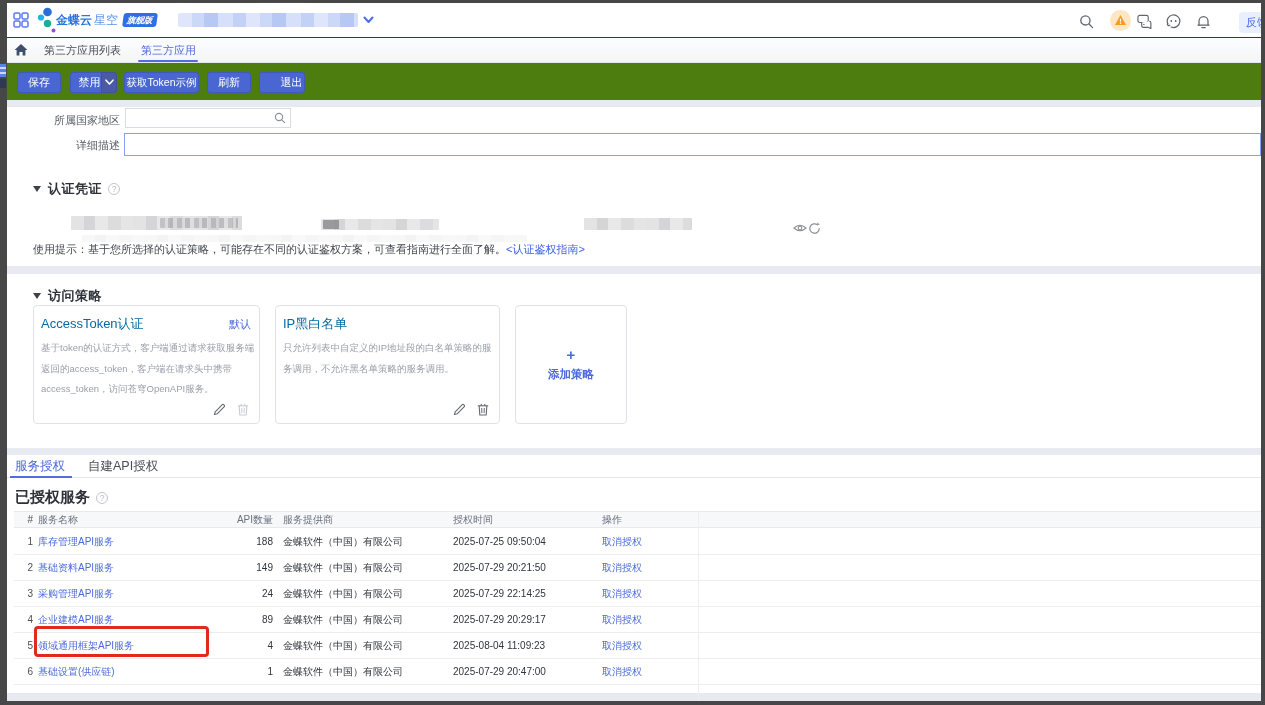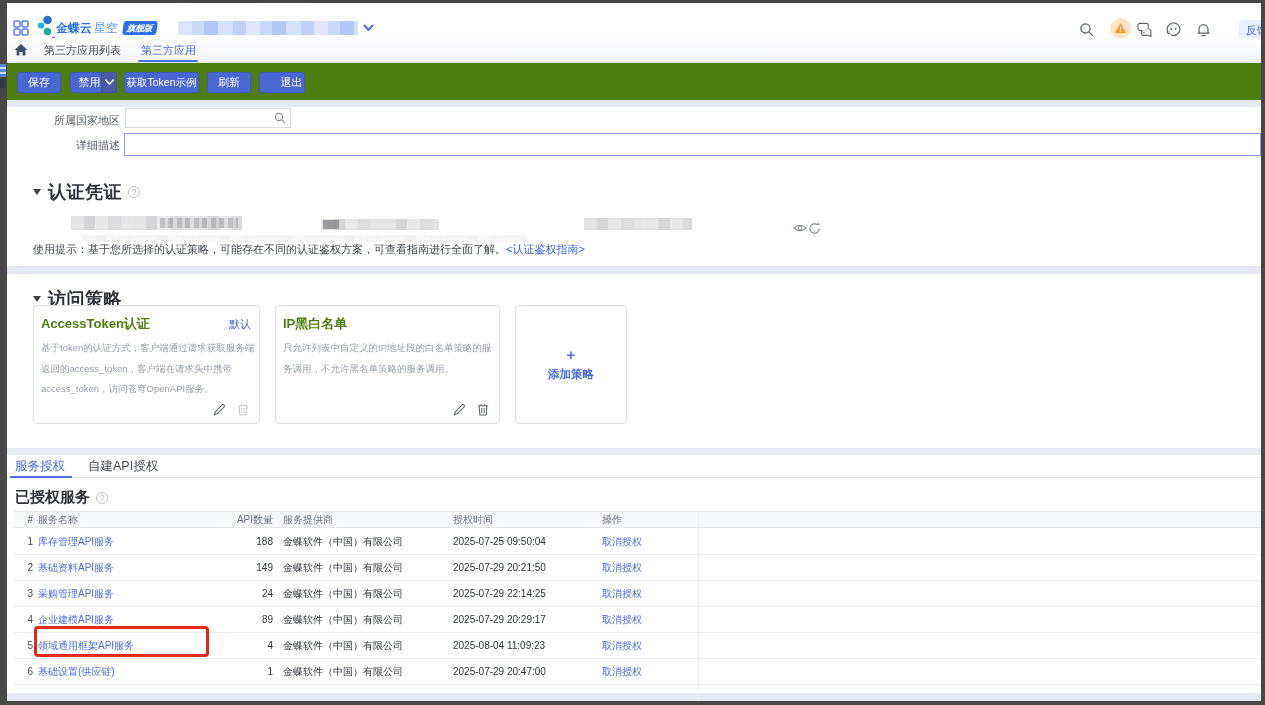--- a/index.html
+++ b/index.html
@@ -10,21 +10,21 @@
   .smudge1 { left:176px; width:10px; }
   .smudge2 { left:258px; width:48px; }
   .left-fragment { position:absolute; left:0; top:64px; width:6px; height:24px; }
   .left-fragment .frag-a { position:absolute; top:0; left:0; width:6px; height:13px;
      background:repeating-linear-gradient(180deg,#5b82e8 0 3px,#cfd9f5 3px 5px); }
   .left-fragment .frag-b { position:absolute; top:15px; left:0; width:6px; height:9px; background:#2e3a52; }
 
   .page { position:absolute; left:7px; top:3px; width:1254px; height:698px; background:#fff; overflow:hidden; }
 
   
-  .topbar { position:absolute; left:0; top:8px; width:100%; height:35px; background:#fff; border-bottom:6px solid #4c1d95; }
+  .topbar { position:absolute; left:0; top:0; width:100%; height:35px; background:#fff; border-bottom:1px solid #4c1d95; }
   .grid-icon { position:absolute; left:6px; top:9px; width:16px; height:16px; }
   .logo-dots { position:absolute; left:28px; top:2px; width:26px; height:32px; }
   .logo-main { position:absolute; left:49px; top:9px; font-size:12px; font-weight:bold; color:#2b74e0; }
   .logo-sub  { position:absolute; left:87px; top:9px; font-size:12px; font-weight:normal; color:#5b93e6; }
   .edition-badge { position:absolute; left:116px; top:10px; height:14px; padding:0 4px; background:#2e6fe8; color:#fff;
      font-size:8.5px; font-style:italic; font-weight:bold; line-height:14px; border-radius:3px; transform:skewX(-8deg); }
   .org-blur { position:absolute; left:171px; top:10px; width:180px; height:14px; border-radius:2px;
      background:repeating-linear-gradient(90deg,#dfe6fb 0 14px,#ccd8f8 14px 26px,#b8c8f4 26px 40px,#d7e0fa 40px 55px,#c3d1f6 55px 68px); }
   .org-caret { position:absolute; left:356px; top:13px; width:11px; height:8px; }
   .tb-ic { position:absolute; top:11px; width:15px; height:15px; }
@@ -71,21 +71,21 @@
   .fl1 { left:3px; top:6px; }
   .fl2 { left:3px; top:31px; }
   .f-input1 { position:absolute; left:118px; top:1px; width:166px; height:20px; background:#fff; border:1px solid #d9dce1; }
   .f-input1 svg { position:absolute; right:4px; top:3px; }
   .f-input2 { position:absolute; left:117px; top:26px; width:1137px; height:23px; background:#fff; border:1px solid #88a0ef; }
   .f-input1 input,.f-input2 input { position:absolute; left:4px; top:0; width:80%; height:100%; border:none; outline:none; font-size:11px; background:transparent; }
 
   
   .sec-head { position:absolute; left:26px; display:flex; align-items:center; }
   .sec-tri { width:0; height:0; border-left:4px solid transparent; border-right:4px solid transparent; border-top:6px solid #3c414a; margin-right:7px; }
-  .sec-title { font-size:18px; font-weight:bold; color:#2e3238; letter-spacing:.5px; }
+  .sec-title { font-size:13px; font-weight:bold; color:#2e3238; letter-spacing:.5px; }
   .help-ic { margin-left:6px; width:12px; height:12px; border:1px solid #c2c6cd; border-radius:50%; color:#b6bac1;
      font-size:8.5px; line-height:10px; text-align:center; }
 
   
   .auth-head { top:10px; }
   .redact { position:absolute; border-radius:1px;
      background:repeating-linear-gradient(90deg,#e3e3e4 0 13px,#d5d5d7 13px 24px,#e9e8e8 24px 37px,#dcdcde 37px 50px,#e6e5e6 50px 62px); }
   .rd-a { left:64px; top:46px; width:171px; height:14px; }
   .rd-a-digits { position:absolute; right:4px; top:2px; width:78px; height:10px;
      background:repeating-linear-gradient(90deg,#9c9ca0 0 5px,#cfcfd2 5px 8px,#8f8f94 8px 13px,#d6d6d8 13px 17px); opacity:.5; border-radius:1px; }
@@ -97,21 +97,21 @@
   .auth-refresh { position:absolute; left:801px; top:52px; }
   .auth-tip { position:absolute; left:26px; top:72px; font-size:11px; color:#41464d; }
   .auth-tip a { color:#3f62e0; text-decoration:none; }
 
   
   .policy-head { top:13px; }
   .pcard { position:absolute; top:31px; height:119px; background:#fff; border:1px solid #dfe2e8; border-radius:4px; }
   .pc1 { left:26px; width:227px; }
   .pc2 { left:268px; width:225px; }
   .pc3 { left:508px; width:112px; display:flex; flex-direction:column; align-items:center; justify-content:center; cursor:pointer; }
-  .pcard-title { position:absolute; left:7px; top:9px; font-size:13px; font-weight:700; color:#4d7c0f; }
+  .pcard-title { position:absolute; left:7px; top:9px; font-size:13px; font-weight:400; color:#0369a1; }
   .pcard-badge { position:absolute; right:8px; top:11px; font-size:11px; color:#4b6bdb; }
   .pcard-desc { position:absolute; left:7px; right:3px; top:32px; font-size:9.5px; line-height:20.5px; color:#9aa0aa; }
   .pcard-icons { position:absolute; right:10px; bottom:7px; display:flex; gap:11px; }
   .pc-add-plus { font-size:15px; font-weight:bold; color:#4b6bdb; line-height:16px; }
   .pc-add-label { font-size:11.5px; color:#4b6bdb; font-weight:600; margin-top:4px; }
 
   
   .svc-tabs { position:absolute; left:0; top:0; width:100%; height:23px; border-bottom:1px solid #e4e6ea; }
   .svc-tab { position:absolute; top:0; height:22px; line-height:22px; font-size:12.5px; color:#474c55; cursor:pointer; }
   .svc-tab.active { color:#4b6bdb; }

